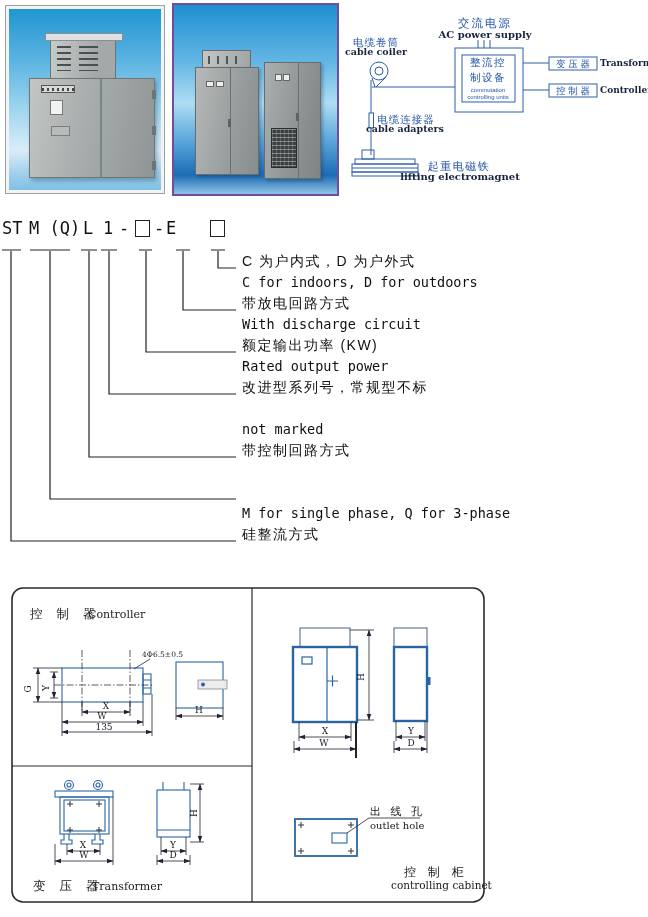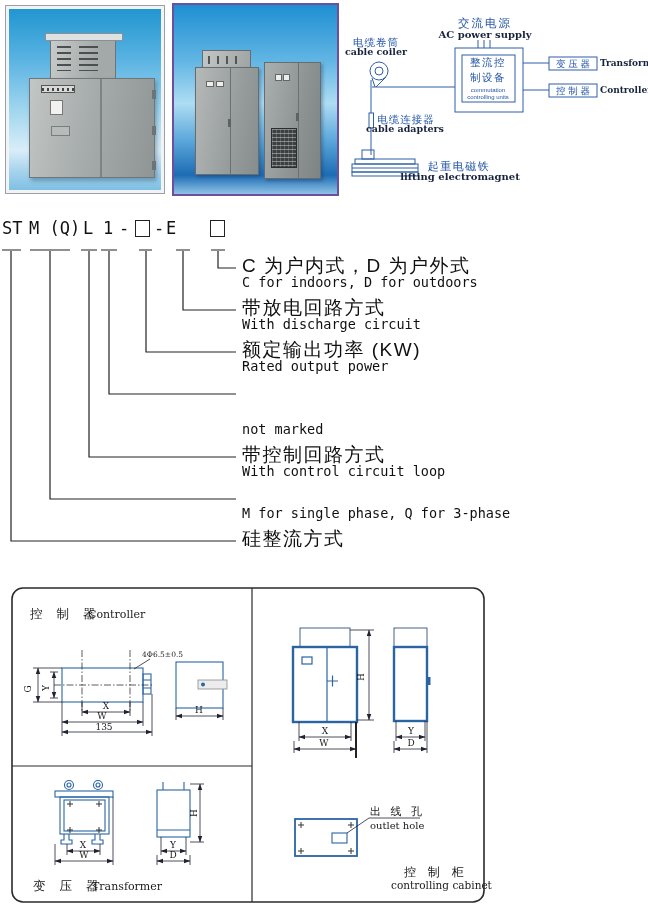--- a/index.html
+++ b/index.html
@@ -49,21 +49,21 @@
   .flow-svg{left:340px;top:0;}
   .zh-b{fill:#2456a6;font-family:"Liberation Sans",sans-serif;}
   .en-b{fill:#17233d;font-family:"DejaVu Serif",serif;font-weight:bold;}
   .dk{fill:#1a1a1a;font-family:"DejaVu Serif",serif;}
 
   
   .desig{position:absolute;left:0;top:0;width:648px;height:580px;}
   .code-part{position:absolute;top:218px;font-family:"DejaVu Sans Mono",monospace;font-size:17px;color:#111;white-space:pre;}
   .code-box{position:absolute;top:220px;width:13px;height:15px;border:1.5px solid #222;}
   .dline{position:absolute;left:242px;white-space:pre;}
-  .dzh{font-size:19px;letter-spacing:1.5px;color:#101010;font-family:"Liberation Sans",sans-serif;}
+  .dzh{font-size:14px;letter-spacing:1.5px;color:#101010;font-family:"Liberation Sans",sans-serif;}
   .den{font-size:13.5px;color:#101010;font-family:"DejaVu Sans Mono",monospace;}
 
   .lines-svg{left:0;top:215px;}
   .box-svg{left:0;top:580px;}
 </style>
 </head>
 <body>
 
 <div class="page">
 
@@ -169,23 +169,23 @@
         <path d="M11,251 V541 H236"></path>
       </g>
     </svg>
 
     <div class="dline dzh" style="top:253px">C 为户内式，D 为户外式</div>
     <div class="dline den" style="top:274px">C for indoors, D for outdoors</div>
     <div class="dline dzh" style="top:295px">带放电回路方式</div>
     <div class="dline den" style="top:316px">With discharge circuit</div>
     <div class="dline dzh" style="top:337px">额定输出功率 (KW)</div>
     <div class="dline den" style="top:358px">Rated output power</div>
+    <div class="dline dzh" style="top:379px">改进型系列号，常规型不标</div>
     <div class="dline den" style="top:421px">not marked</div>
     <div class="dline dzh" style="top:442px">带控制回路方式</div>
-    <div class="dline den" style="top:463px">With control circuit loop</div>
     <div class="dline den" style="top:505px">M for single phase, Q for 3-phase</div>
     <div class="dline dzh" style="top:526px">硅整流方式</div>
   </div>
 
   <svg class="box-svg" width="648" height="337" viewBox="0 580 648 337">
     <defs>
       <marker id="ar" viewBox="0 0 10 10" refX="8.5" refY="5" markerWidth="9" markerHeight="9" orient="auto-start-reverse">
         <path d="M0,1.8 L9,5 L0,8.2 z" fill="#223"></path>
       </marker>
     </defs>

